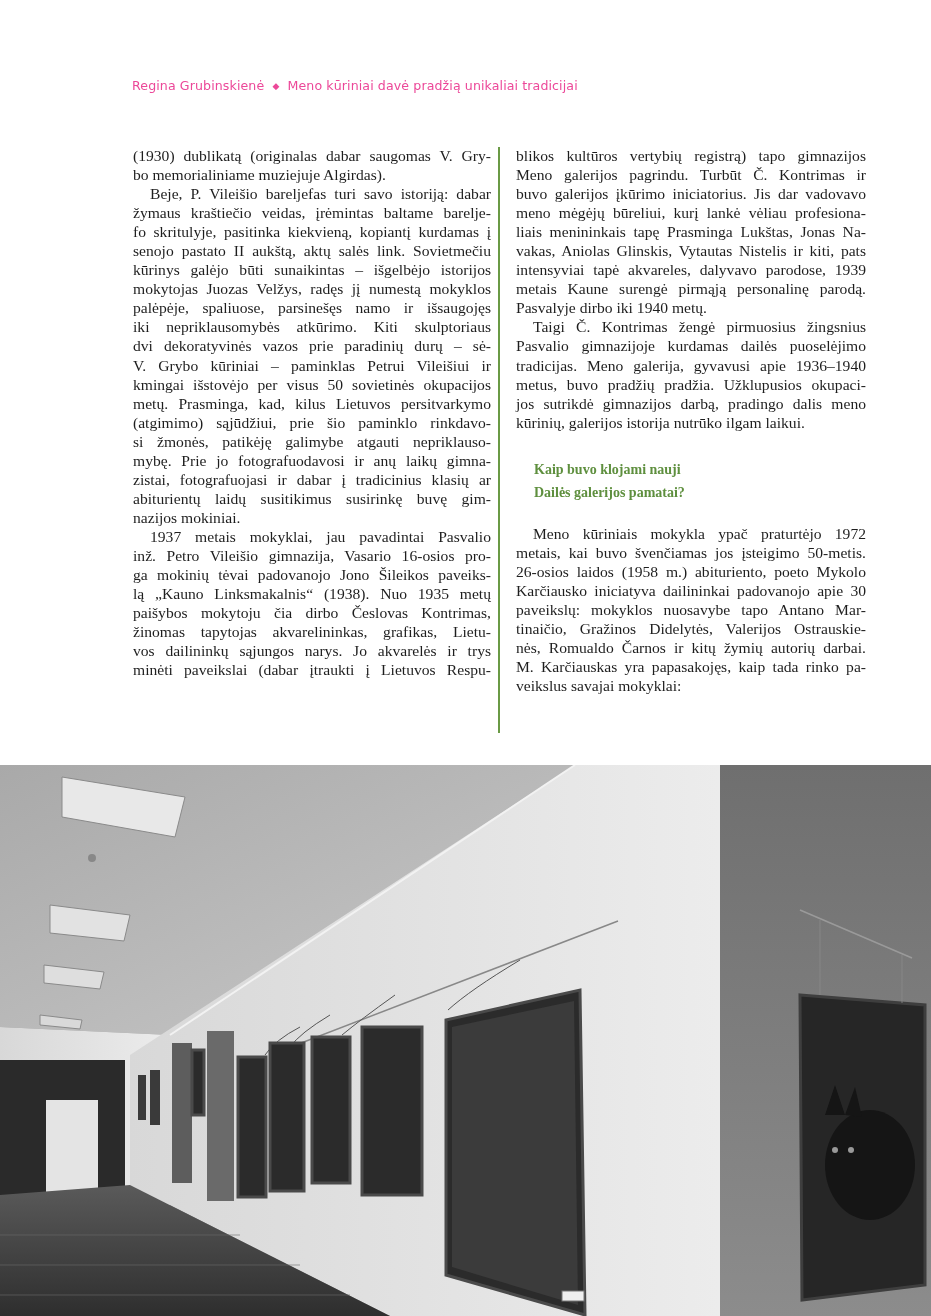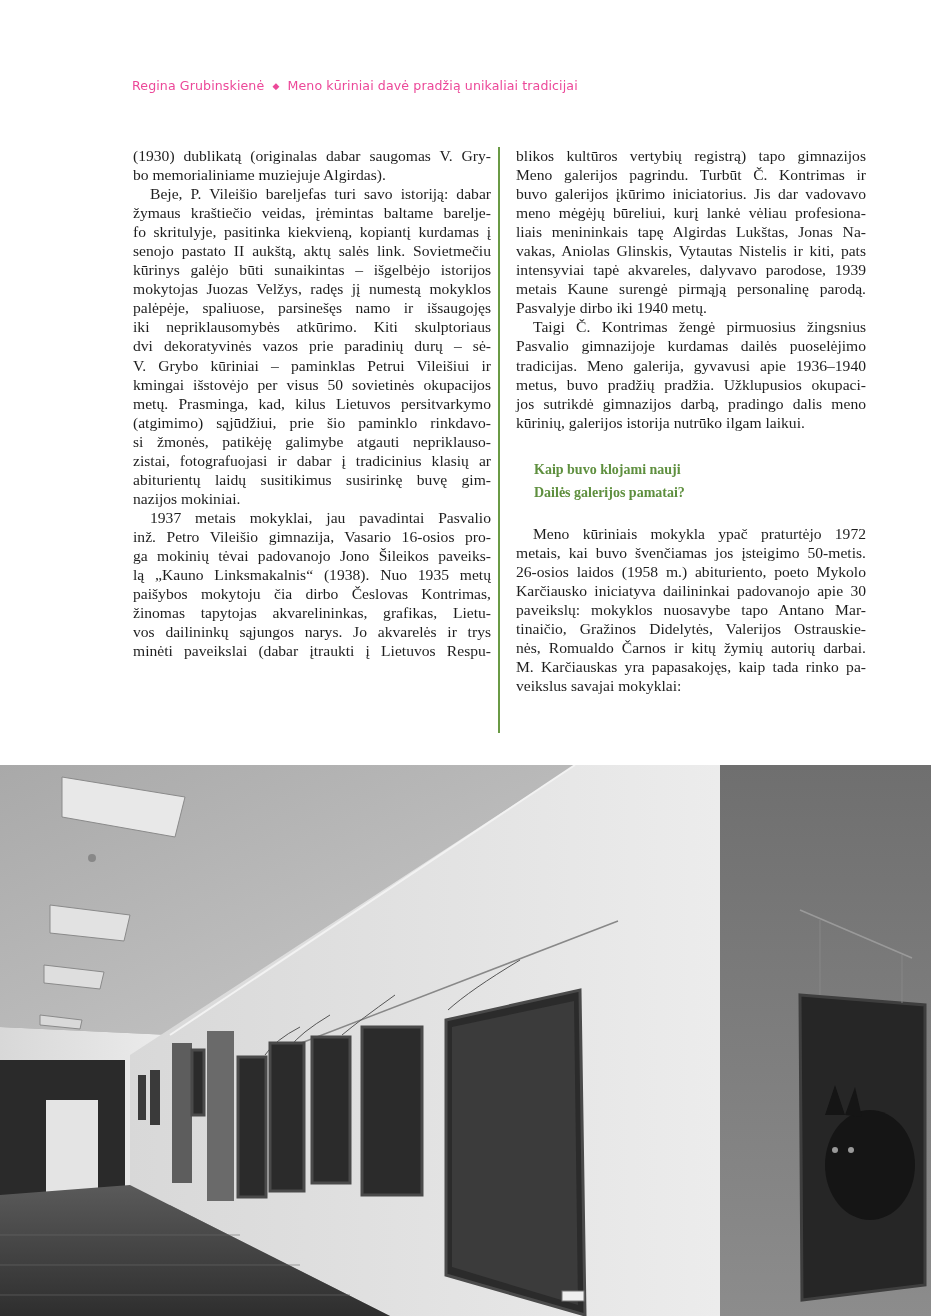--- a/index.html
+++ b/index.html
@@ -58,20 +58,21 @@
     <span class="line">kūrinys galėjo būti sunaikintas – išgelbėjo istorijos</span>
     <span class="line">mokytojas Juozas Velžys, radęs jį numestą mokyklos</span>
     <span class="line">palėpėje, spaliuose, parsinešęs namo ir išsaugojęs</span>
     <span class="line">iki nepriklausomybės atkūrimo. Kiti skulptoriaus</span>
     <span class="line">dvi dekoratyvinės vazos prie paradinių durų – sė-</span>
     <span class="line">V. Grybo kūriniai – paminklas Petrui Vileišiui ir</span>
     <span class="line">kmingai išstovėjo per visus 50 sovietinės okupacijos</span>
     <span class="line">metų. Prasminga, kad, kilus Lietuvos persitvarkymo</span>
     <span class="line">(atgimimo) sąjūdžiui, prie šio paminklo rinkdavo-</span>
     <span class="line">si žmonės, patikėję galimybe atgauti nepriklauso-</span>
+    <span class="line">mybę. Prie jo fotografuodavosi ir anų laikų gimna-</span>
     <span class="line">zistai, fotografuojasi ir dabar į tradicinius klasių ar</span>
     <span class="line">abiturientų laidų susitikimus susirinkę buvę gim-</span>
     <span class="line last">nazijos mokiniai.</span>
   </p>
   <p>
     <span class="line" style="padding-left:17px">1937 metais mokyklai, jau pavadintai Pasvalio</span>
     <span class="line">inž. Petro Vileišio gimnazija, Vasario 16-osios pro-</span>
     <span class="line">ga mokinių tėvai padovanojo Jono Šileikos paveiks-</span>
     <span class="line">lą „Kauno Linksmakalnis“ (1938). Nuo 1935 metų</span>
     <span class="line">paišybos mokytoju čia dirbo Česlovas Kontrimas,</span>
@@ -82,21 +83,21 @@
 </div>
 
 <div class="divider"></div>
 
 <div class="col col-right">
   <p>
     <span class="line">blikos kultūros vertybių registrą) tapo gimnazijos</span>
     <span class="line">Meno galerijos pagrindu. Turbūt Č. Kontrimas ir</span>
     <span class="line">buvo galerijos įkūrimo iniciatorius. Jis dar vadovavo</span>
     <span class="line">meno mėgėjų būreliui, kurį lankė vėliau profesiona-</span>
-    <span class="line">liais menininkais tapę Algirdas Lukštas, Jonas Na-</span>
+    <span class="line">liais menininkais tapę Prasminga Lukštas, Jonas Na-</span>
     <span class="line">vakas, Aniolas Glinskis, Vytautas Nistelis ir kiti, pats</span>
     <span class="line">intensyviai tapė akvareles, dalyvavo parodose, 1939</span>
     <span class="line">metais Kaune surengė pirmąją personalinę parodą.</span>
     <span class="line last">Pasvalyje dirbo iki 1940 metų.</span>
   </p>
   <p>
     <span class="line" style="padding-left:17px">Taigi Č. Kontrimas žengė pirmuosius žingsnius</span>
     <span class="line">Pasvalio gimnazijoje kurdamas dailės puoselėjimo</span>
     <span class="line">tradicijas. Meno galerija, gyvavusi apie 1936–1940</span>
     <span class="line">metus, buvo pradžių pradžia. Užklupusios okupaci-</span>

